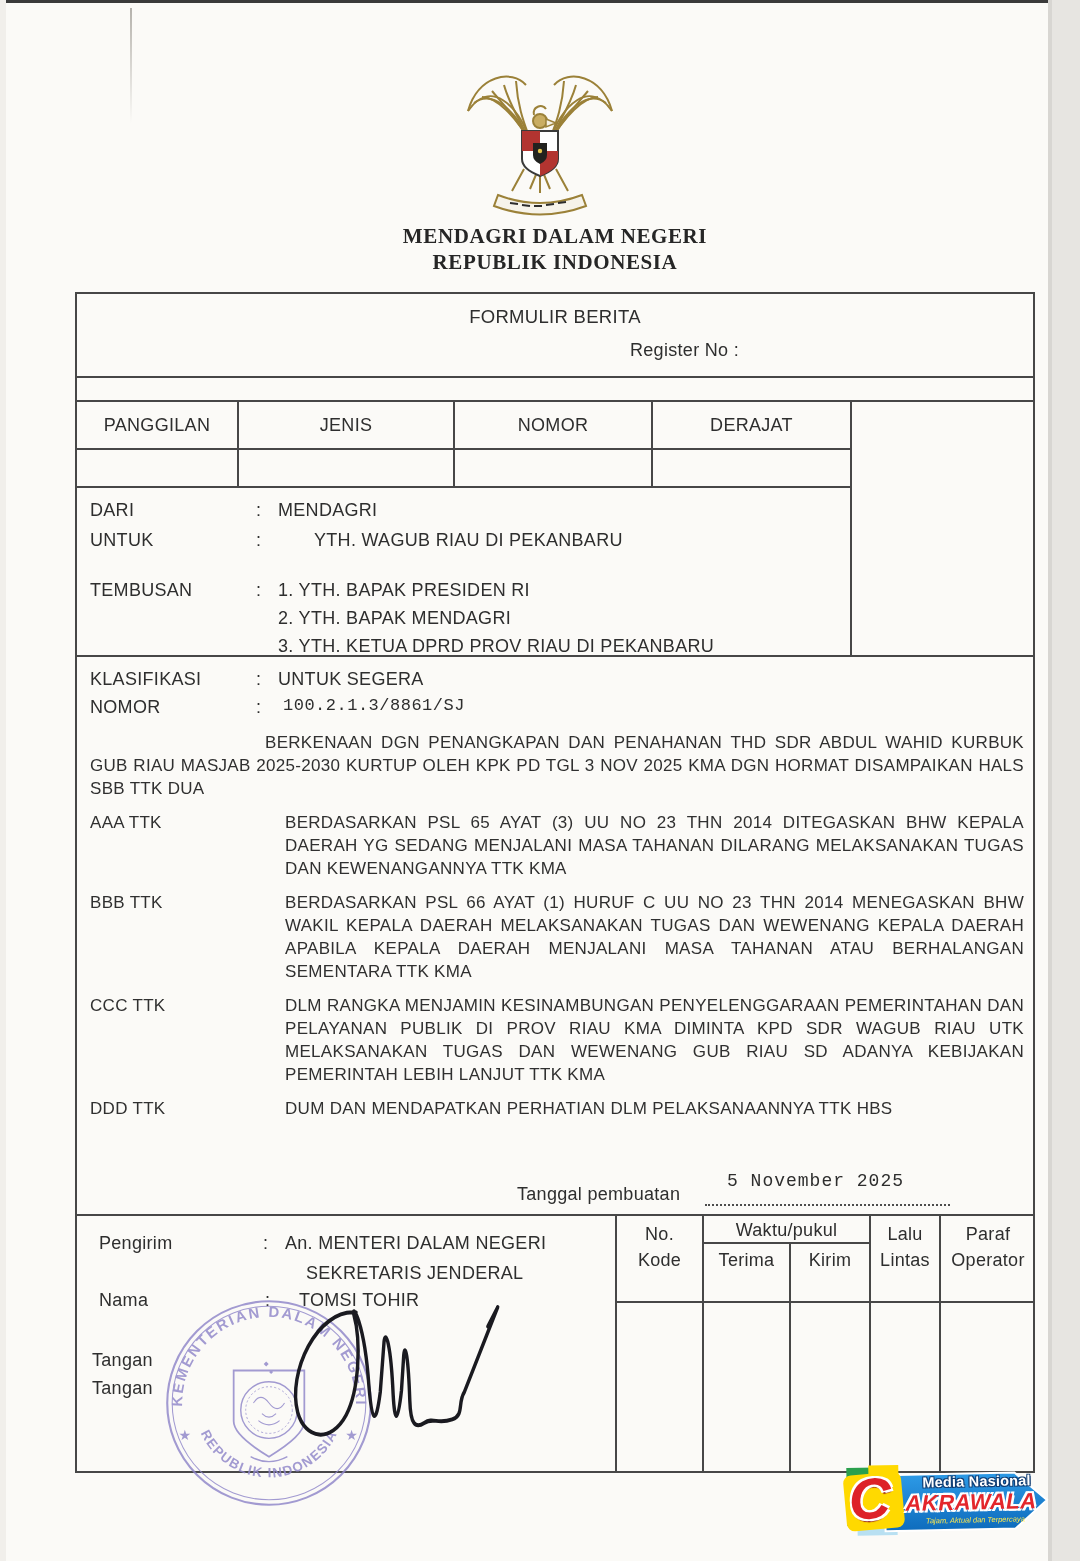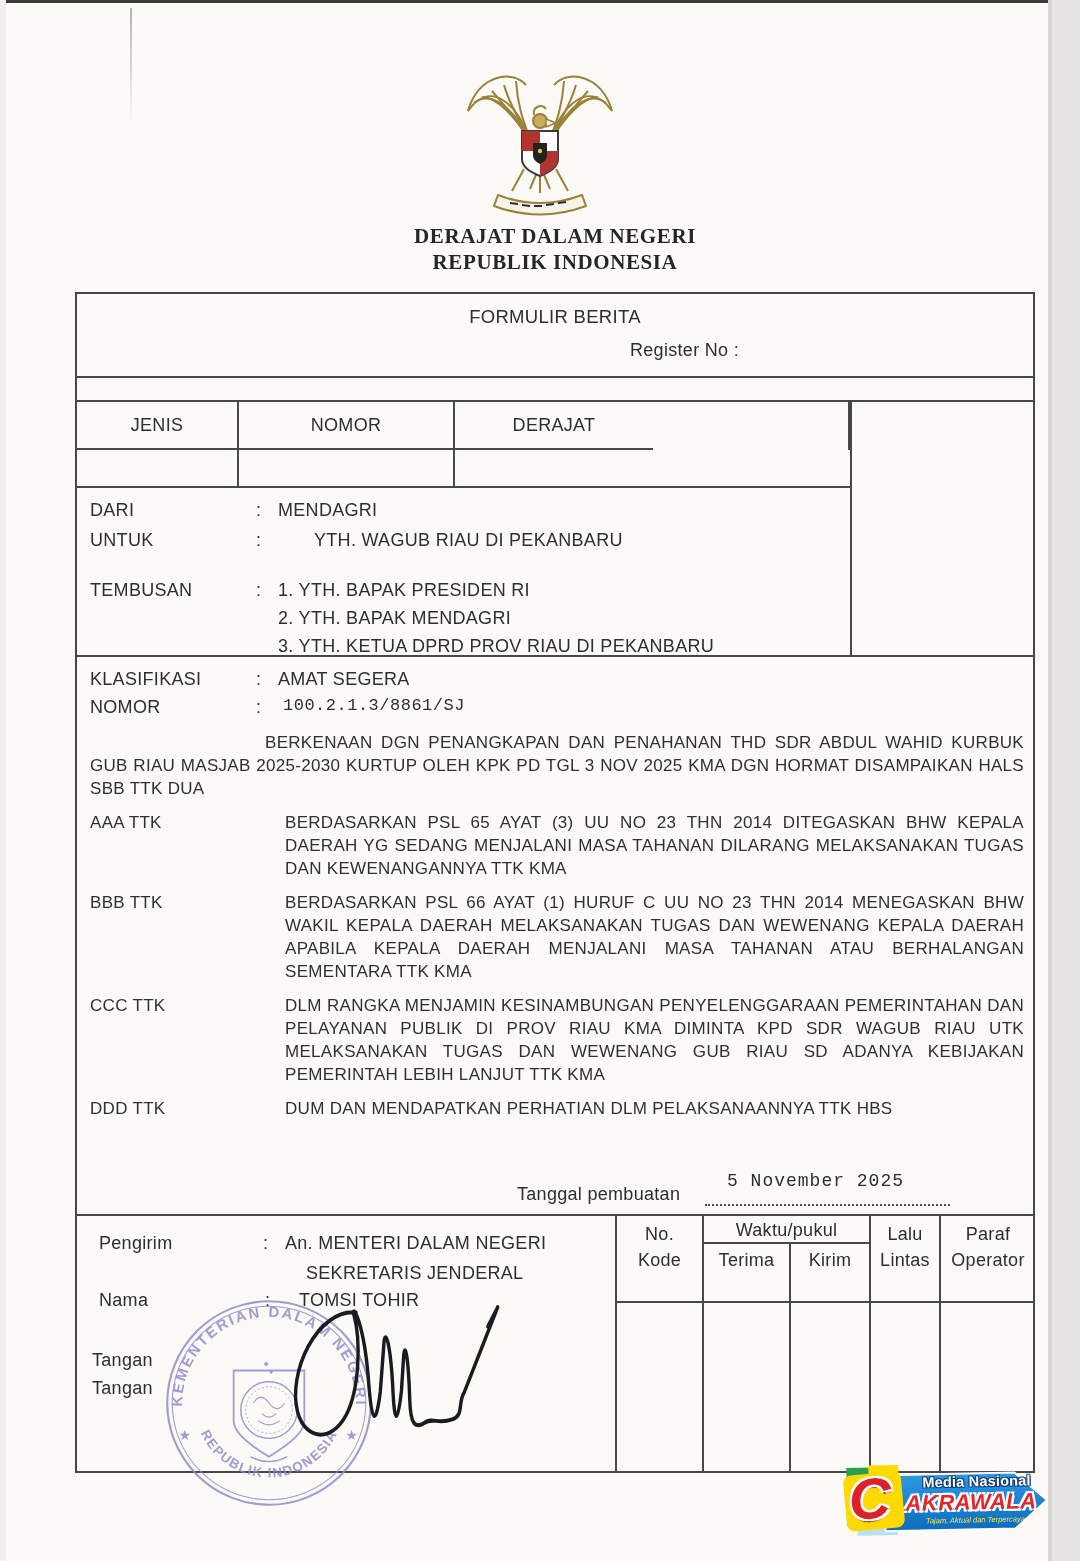--- a/index.html
+++ b/index.html
@@ -96,30 +96,31 @@
     <path d="M80,82 L98,82 L98,90 Q98,100 80,107 Z" fill="#b23430"></path>
     <path d="M73,74 L87,74 L87,86 Q87,92 80,95 Q73,92 73,86 Z" fill="#22221f"></path>
     <circle cx="80" cy="82" r="2.2" fill="#e6c54a"></circle>
 
     <path d="M38,126 Q80,142 122,126 L126,137 Q80,154 34,137 Z" fill="#f6f3ea" stroke="#9b8138" stroke-width="2"></path>
     <g stroke="#2c2c2c" stroke-width="2">
       <path d="M50,134 l8,1 M62,136 l8,1 M74,137 l8,0 M86,136 l8,-1 M98,134 l8,-1"></path>
     </g>
   </svg>
 
-  <div class="abs serif ctr" style="left:75px;top:224px;width:960px;font-size:21px;letter-spacing:.6px;color:#262626;">DERAJAT DALAM NEGERI</div>
+  <div class="abs serif ctr" style="left:75px;top:224px;width:960px;font-size:21px;letter-spacing:.6px;color:#262626;">MENDAGRI DALAM NEGERI</div>
   <div class="abs serif ctr" style="left:75px;top:250px;width:960px;font-size:21px;letter-spacing:.6px;color:#262626;">REPUBLIK INDONESIA</div>
 
   <div class="box" style="left:75px;top:292px;width:960px;height:86px;"></div>
   <div class="abs ctr lbl" style="left:75px;top:306px;width:960px;font-size:18.5px;">FORMULIR BERITA</div>
   <div class="abs lbl" style="left:630px;top:340px;">Register No :</div>
 
   <div class="box" style="left:75px;top:376px;width:960px;height:26px;"></div>
 
   <div class="box routing" style="left:75px;top:400px;width:777px;height:88px;">
+    <div class="hc">PANGGILAN</div>
     <div class="hc">JENIS</div>
     <div class="hc">NOMOR</div>
     <div class="hc last">DERAJAT</div>
     <div class="bc"></div>
     <div class="bc"></div>
     <div class="bc"></div>
     <div class="bc last"></div>
   </div>
 
   <div class="box" style="left:850px;top:400px;width:185px;height:257px;"></div>
@@ -136,21 +137,21 @@
     <div class="abs lbl" style="left:13px;top:92px;">TEMBUSAN</div>
     <div class="abs lbl" style="left:179px;top:92px;">:</div>
     <div class="abs lbl" style="left:201px;top:92px;">1. YTH. BAPAK PRESIDEN RI</div>
     <div class="abs lbl" style="left:201px;top:120px;">2. YTH. BAPAK MENDAGRI</div>
     <div class="abs lbl" style="left:201px;top:148px;">3. YTH. KETUA DPRD PROV RIAU DI PEKANBARU</div>
   </div>
 
   <div class="box" style="left:75px;top:655px;width:960px;height:561px;">
     <div class="abs lbl" style="left:13px;top:12px;">KLASIFIKASI</div>
     <div class="abs lbl" style="left:179px;top:12px;">:</div>
-    <div class="abs lbl" style="left:201px;top:12px;">AMAT SEGERA</div>
+    <div class="abs lbl" style="left:201px;top:12px;">UNTUK SEGERA</div>
 
     <div class="abs lbl" style="left:13px;top:40px;">NOMOR</div>
     <div class="abs lbl" style="left:179px;top:40px;">:</div>
     <div class="abs mono" style="left:206px;top:39px;font-size:17px;letter-spacing:.5px;">100.2.1.3/8861/SJ</div>
 
     <div class="body-flow">
       <p class="intro">BERKENAAN DGN PENANGKAPAN DAN PENAHANAN THD SDR ABDUL WAHID KURBUK GUB RIAU MASJAB 2025-2030 KURTUP OLEH KPK PD TGL 3 NOV 2025 KMA DGN HORMAT DISAMPAIKAN HALS SBB TTK DUA</p>
       <div class="para">
         <span class="p-label">AAA TTK</span>
         <div class="p-text">BERDASARKAN PSL 65 AYAT (3) UU NO 23 THN 2014 DITEGASKAN BHW KEPALA DAERAH YG SEDANG MENJALANI MASA TAHANAN DILARANG MELAKSANAKAN TUGAS DAN KEWENANGANNYA TTK KMA</div>

